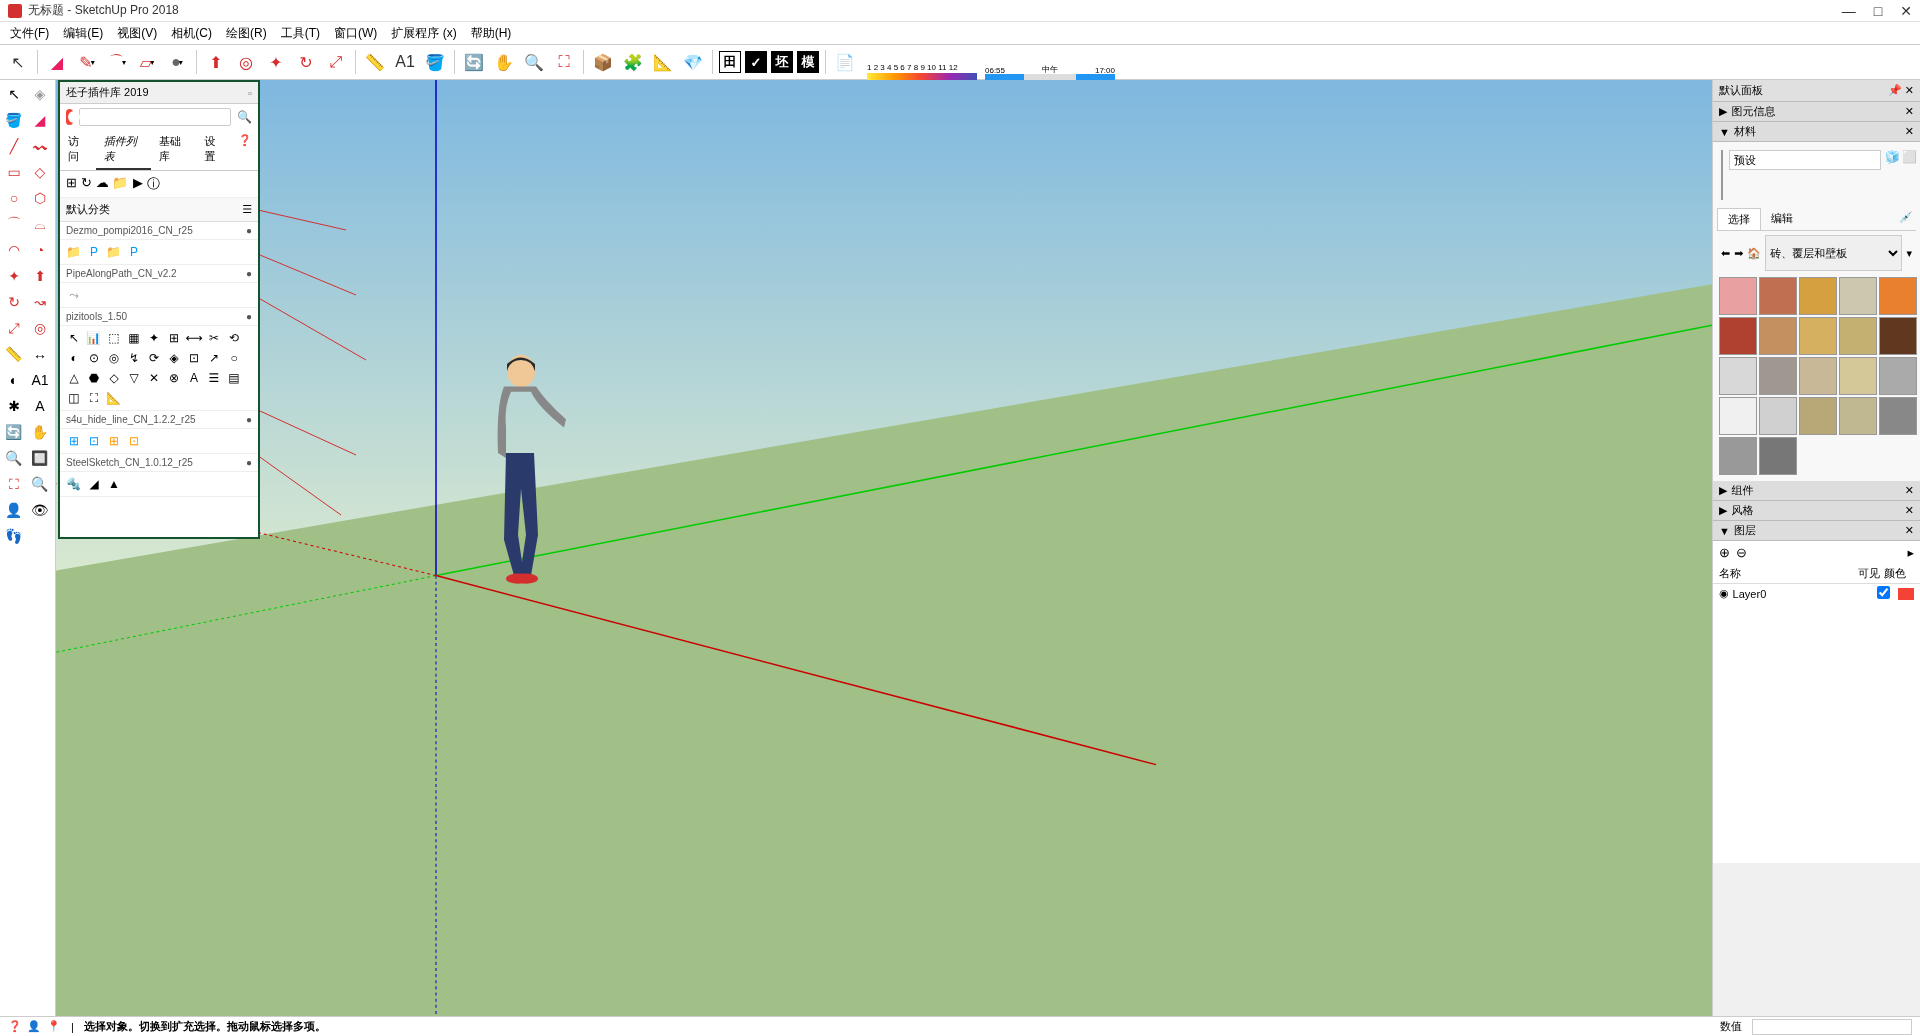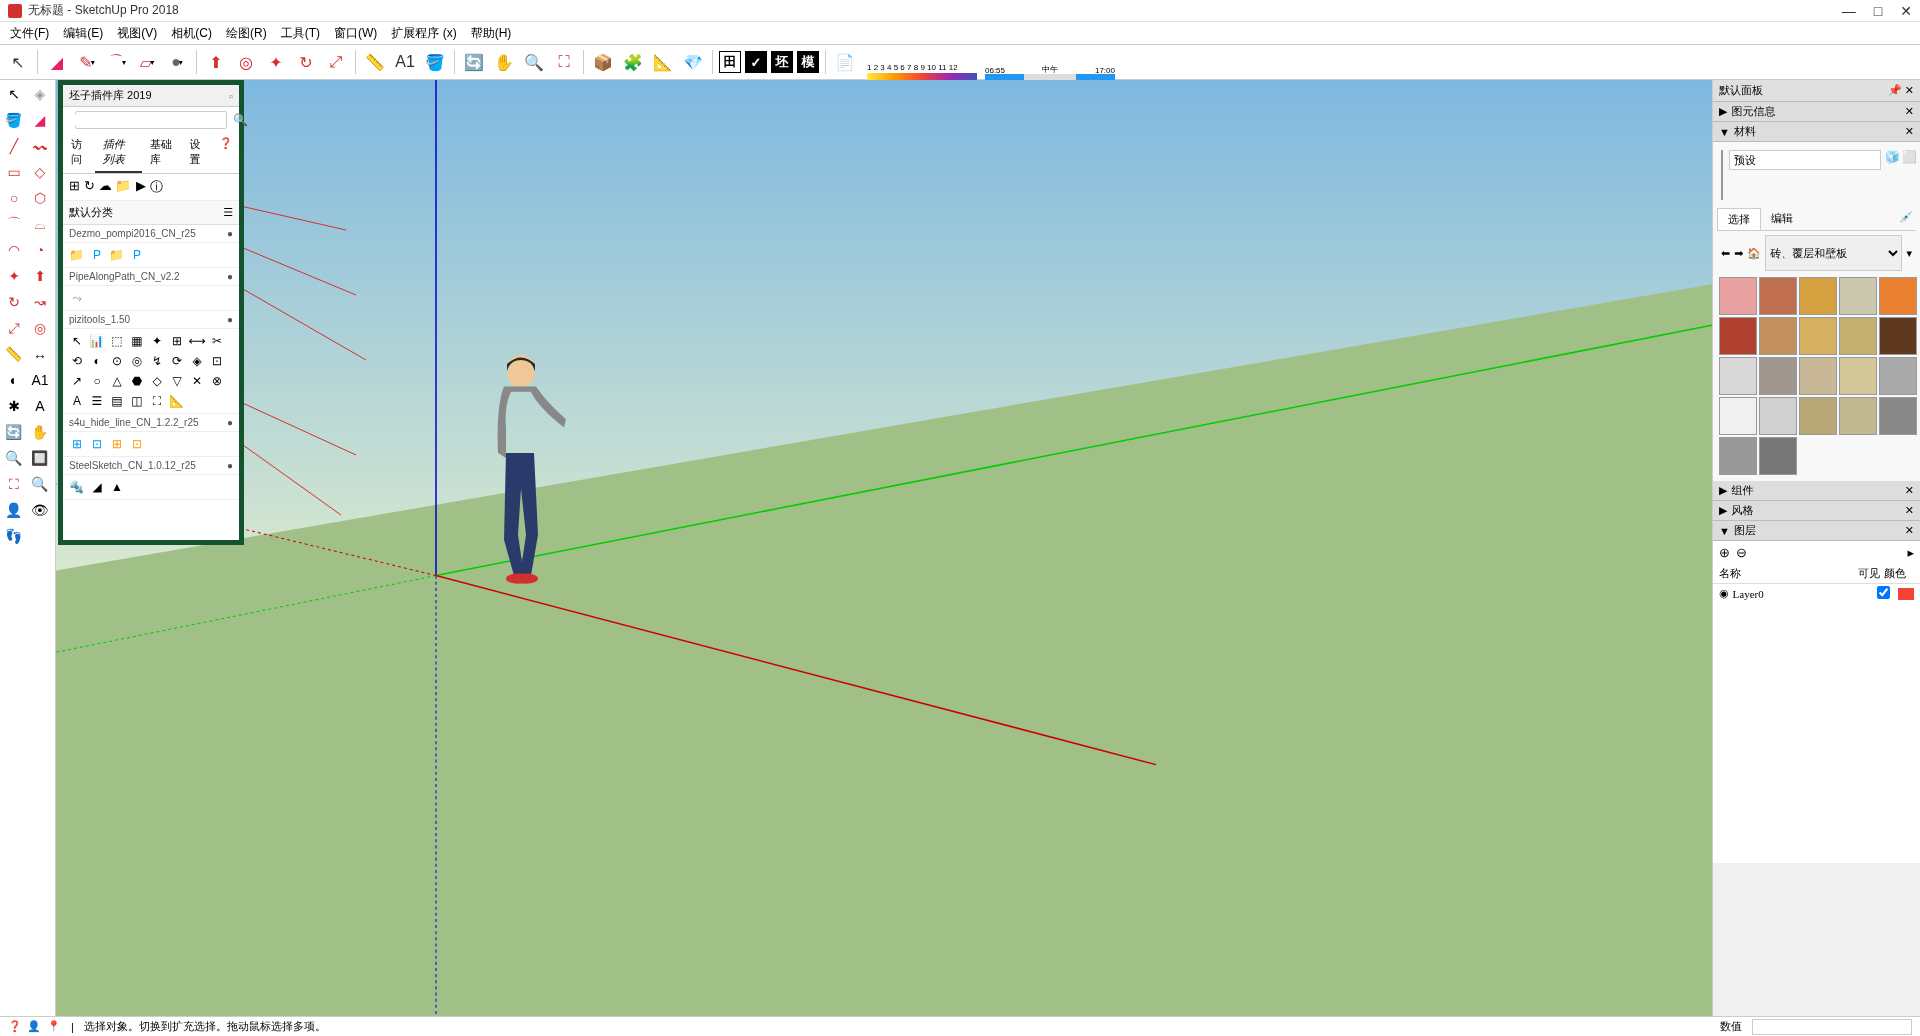--- a/index.html
+++ b/index.html
@@ -35,21 +35,21 @@
 
 
 .content { display: flex; height: calc(100% - 100px); position: relative; }
 
 
 .left-tools { width: 56px; background: #fff; border-right: 1px solid #ccc; display: flex; flex-direction: column; padding: 2px; }
 .lt-row { display: flex; gap: 2px; margin-bottom: 2px; }
 .lt-btn { width: 24px; height: 24px; display: flex; align-items: center; justify-content: center; cursor: pointer; font-size: 14px; }
 
 
-.plugin-panel { position: absolute; left: 58px; top: 0; width: 186px; background: #fff; border: 5px solid #14532d; z-index: 10; }
+.plugin-panel { position: absolute; left: 58px; top: 0; width: 202px; background: #fff; border: 2px solid #14532d; z-index: 10; }
 .pp-title { background: #f0f0f0; padding: 3px 6px; font-size: 11px; border-bottom: 1px solid #ccc; display: flex; align-items: center; justify-content: space-between; }
 .pp-toggle-row { padding: 4px 6px; display: flex; align-items: center; gap: 6px; }
 .toggle { width: 30px; height: 16px; background: #f44336; border-radius: 8px; position: relative; }
 .toggle::after { content: ''; position: absolute; width: 12px; height: 12px; background: #fff; border-radius: 50%; top: 2px; left: 2px; }
 .pp-search { flex: 1; height: 18px; border: 1px solid #ccc; border-radius: 2px; padding: 0 4px; font-size: 11px; }
 .pp-tabs { display: flex; border-bottom: 1px solid #ccc; font-size: 11px; }
 .pp-tab { padding: 4px 8px; cursor: pointer; }
 .pp-tab.active { border-bottom: 2px solid #333; font-style: italic; }
 .pp-tab:last-child { margin-left: auto; padding: 4px 6px; }
 .pp-iconrow { padding: 4px 6px; display: flex; gap: 4px; font-size: 13px; border-bottom: 1px solid #eee; }
@@ -76,28 +76,28 @@
 .mat-tab { padding: 3px 10px; cursor: pointer; }
 .mat-tab.active { background: #fff; border: 1px solid #ccc; border-bottom: none; }
 .mat-nav { display: flex; align-items: center; gap: 4px; padding: 4px; font-size: 11px; }
 .mat-select { flex: 1; height: 36px; border: 1px solid #ccc; font-size: 11px; }
 .swatch-grid { display: grid; grid-template-columns: repeat(5, 1fr); gap: 2px; padding: 2px; }
 .swatch { width: 38px; height: 38px; border: 1px solid #999; }
 .layer-body { background: #fff; }
 .layer-controls { padding: 4px 6px; display: flex; gap: 6px; font-size: 13px; align-items: center; }
 .layer-header { display: flex; padding: 2px 6px; font-size: 11px; border-bottom: 1px solid #ddd; }
 .layer-row { display: flex; padding: 2px 6px; font-size: 11px; align-items: center; }
-.layer-name { flex: 1; font-family: Liberation Serif, serif; }
+.layer-name { flex: 1; }
 .layer-visible { width: 30px; text-align: center; }
 .layer-color { width: 16px; height: 12px; background: #f44336; }
 
 
 .statusbar { height: 20px; background: #fff; border-top: 1px solid #ccc; display: flex; align-items: center; padding: 0 8px; font-size: 11px; gap: 10px; }
 .statusbar .sb-icons { display: flex; gap: 6px; }
-.statusbar .sb-text { flex: 1; }
+.statusbar .sb-text { flex: 1; font-weight: bold; }
 .statusbar .sb-value-label { }
 .statusbar .sb-value { width: 160px; height: 16px; border: 1px solid #ccc; background: #fff; }
 
 
 .arrows { position: absolute; left: 0; top: 0; width: 100%; height: 100%; pointer-events: none; z-index: 6; }
 </style>
 </head>
 <body>
 
 <div class="titlebar">

